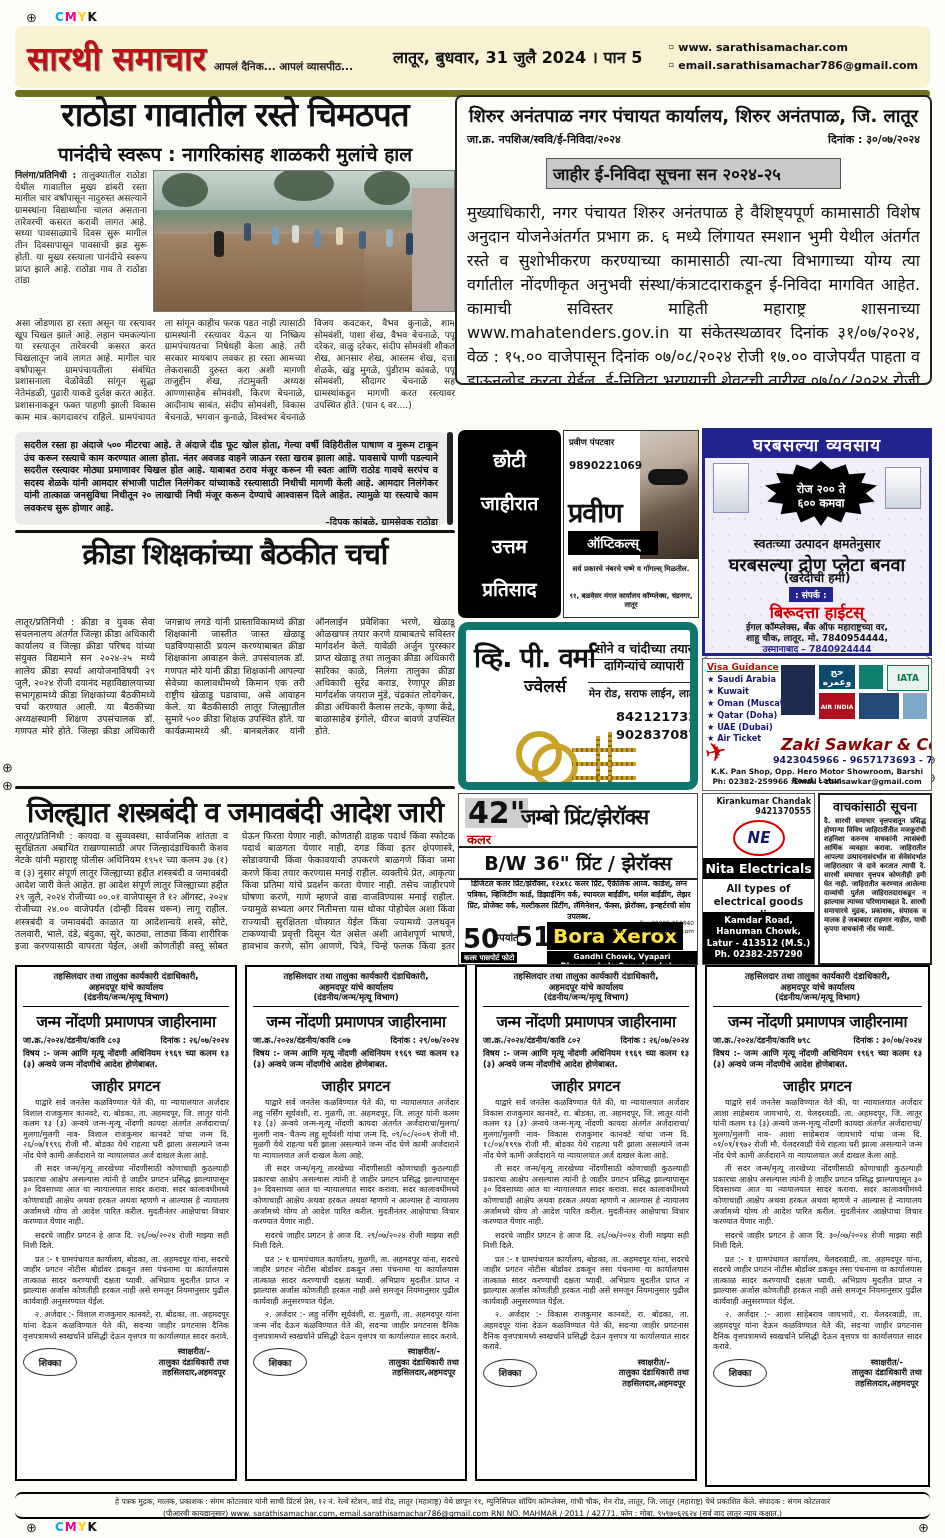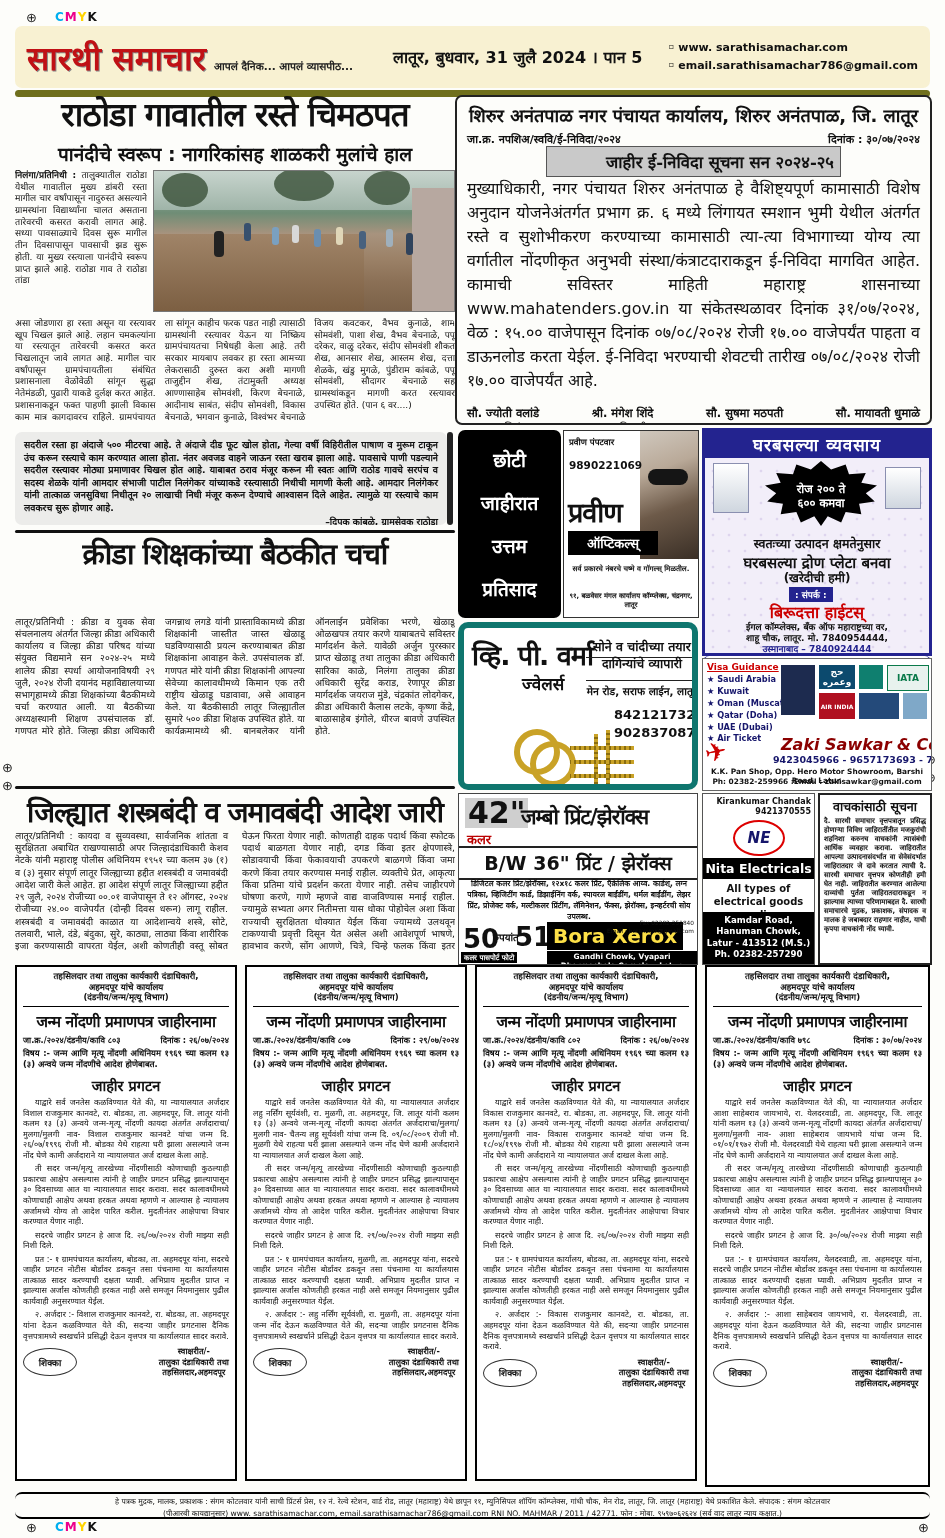--- a/index.html
+++ b/index.html
@@ -36,24 +36,24 @@
   .vbar{left:447px;top:432px;width:6px;height:93px;background:#222;}
   .hrule1{left:15px;top:530px;width:440px;height:3px;background:#111;}
   
   .a2-head{left:15px;top:537px;width:440px;font-size:29px;font-weight:bold;text-align:center;line-height:1.18;letter-spacing:-1px;}
   .a2-body{left:15px;top:616px;width:440px;height:166px;column-count:3;column-gap:10px;font-size:9.2px;line-height:1.32;text-align:justify;overflow:hidden;}
   .hrule2{left:15px;top:786px;width:440px;height:3px;background:#111;}
   
   .a3-head{left:15px;top:792px;width:440px;font-size:28px;font-weight:bold;text-align:center;letter-spacing:-1px;white-space:nowrap;overflow:hidden;}
   .a3-body{left:15px;top:830px;width:440px;height:132px;column-count:2;column-gap:14px;font-size:9.2px;line-height:1.33;text-align:justify;overflow:hidden;}
   
-  .gov{left:455px;top:95px;width:477px;height:330px;border:2px solid #222;box-sizing:border-box;padding:6px 10px;overflow:hidden;}
+  .gov{left:455px;top:95px;width:477px;height:290px;border:2px solid #222;box-sizing:border-box;padding:6px 10px;overflow:hidden;}
   .gov-title{font-size:18px;font-weight:bold;text-align:center;}
   .gov-ref{display:flex;justify-content:space-between;font-size:11px;font-weight:bold;margin-top:4px;}
-  .gov-sub{width:62%;margin:0 auto;background:#c9c9c9;border:1px solid #555;text-align:right;font-size:16.5px;font-weight:bold;padding:3px 6px;}
+  .gov-sub{width:62%;margin:12px auto;background:#c9c9c9;border:1px solid #555;text-align:left;font-size:16.5px;font-weight:bold;padding:3px 6px;}
   .gov-body{font-size:16px;line-height:1.5;text-align:justify;font-weight:normal;}
   .gov-sigs{display:flex;justify-content:space-between;margin-top:12px;text-align:center;}
   .gov-sigs .nm{font-size:11.5px;font-weight:bold;}
   .gov-sigs .tt{font-size:10.5px;}
   
   .ad-chhoti{left:458px;top:430px;width:103px;height:188px;background:#000;color:#fff;display:flex;flex-direction:column;justify-content:space-around;text-align:center;font-size:19px;font-weight:bold;padding:8px 0;box-sizing:border-box;}
   .ad-praveen{left:563px;top:430px;width:136px;height:188px;border:1px solid #333;box-sizing:border-box;position:absolute;overflow:hidden;background:#fff;}
   .pv-photo{position:absolute;right:0;top:0;width:58px;height:128px;background:linear-gradient(160deg,#cfc7bd 0%,#b9a998 30%,#6d5a49 60%,#3a2f26 100%);}
   .pv-photo .glass{position:absolute;left:8px;top:38px;width:40px;height:16px;border-radius:8px;background:#151515;}
   .pv-contact{position:absolute;left:5px;top:5px;font-size:8.5px;font-weight:bold;}
@@ -62,30 +62,30 @@
   .pv-type{position:absolute;left:4px;top:100px;width:90px;background:#000;color:#fff;text-align:center;font-size:13px;font-weight:bold;padding:3px 0;}
   .pv-l1{position:absolute;left:2px;top:132px;width:130px;font-size:7.2px;font-weight:bold;text-align:center;}
   .pv-l2{position:absolute;left:2px;top:160px;width:130px;font-size:6.8px;font-weight:bold;text-align:center;}
   .ad-ghar{left:702px;top:428px;width:230px;height:228px;border:3px solid #23238f;box-sizing:border-box;background:#f2eef9;position:absolute;overflow:hidden;
     background-image:radial-gradient(#ded5ee 1.5px,transparent 1.6px);background-size:16px 16px;}
   .gh-head{background:#23238f;color:#fff;font-size:17px;font-weight:bold;text-align:center;padding:2px 0;letter-spacing:1px;}
   .gh-star{position:absolute;left:60px;top:30px;width:112px;height:70px;background:#000;color:#fff;display:flex;flex-direction:column;align-items:center;justify-content:center;font-size:11.5px;font-weight:bold;line-height:1.25;
     clip-path:polygon(50% 0%,59% 12%,72% 5%,75% 19%,90% 17%,86% 31%,100% 35%,90% 46%,98% 58%,84% 61%,86% 76%,72% 73%,68% 88%,56% 79%,50% 93%,44% 79%,32% 88%,28% 73%,14% 76%,16% 61%,2% 58%,10% 46%,0% 35%,14% 31%,10% 17%,25% 19%,28% 5%,41% 12%);}
   .gh-img{position:absolute;width:34px;height:48px;background:linear-gradient(180deg,#fff,#cfd6df);border:1px solid #8a8fb0;}
   .gh-t1{position:absolute;left:0;top:104px;width:100%;text-align:center;font-size:12.5px;font-weight:bold;}
-  .gh-t2{position:absolute;left:0;top:121px;width:100%;text-align:center;font-size:15px;font-weight:bold;}
+  .gh-t2{position:absolute;left:0;top:121px;width:100%;text-align:center;font-size:18px;font-weight:bold;}
   .gh-t3{position:absolute;left:0;top:138px;width:100%;text-align:center;font-size:12px;font-weight:bold;}
   .gh-sampark{position:absolute;left:84px;top:156px;background:#23238f;color:#fff;font-size:9px;font-weight:bold;padding:1px 6px;}
   .gh-brand{position:absolute;left:0;top:170px;width:100%;text-align:center;color:#c00;font-size:16px;font-weight:bold;}
   .gh-a1{position:absolute;left:0;top:189px;width:100%;text-align:center;font-size:9px;font-weight:bold;}
   .gh-a2{position:absolute;left:0;top:200px;width:100%;text-align:center;font-size:9px;font-weight:bold;}
   .gh-a3{position:absolute;left:0;top:211px;width:100%;text-align:center;font-size:9px;font-weight:bold;color:#23238f;}
   .gh-bottom{left:702px;top:656px;width:230px;height:22px;border:2px solid #23238f;border-top:none;box-sizing:border-box;background:#fff;display:flex;align-items:center;justify-content:space-around;font-size:9px;font-weight:bold;}
   .gh-bottom .blue{color:#1616c8;font-size:11px;}
-  .ad-verma{left:458px;top:622px;width:240px;height:168px;border:6px solid #0f766e;border-radius:10px;box-sizing:border-box;position:absolute;background:#fff;overflow:hidden;}
+  .ad-verma{left:458px;top:622px;width:240px;height:168px;border:8px solid #0f766e;border-radius:10px;box-sizing:border-box;position:absolute;background:#fff;overflow:hidden;}
   .vm-name{position:absolute;left:8px;top:8px;font-size:27px;font-weight:bold;letter-spacing:-1px;}
   .vm-sub{position:absolute;left:58px;top:44px;font-size:17px;font-weight:bold;}
   .vm-d1{position:absolute;left:122px;top:10px;width:112px;text-align:center;font-size:12.5px;font-weight:bold;border-bottom:1px solid #222;padding-bottom:2px;}
   .vm-d2{position:absolute;left:122px;top:27px;width:112px;text-align:center;font-size:12.5px;font-weight:bold;}
   .vm-addr{position:absolute;left:122px;top:52px;width:112px;text-align:center;font-size:10.5px;font-weight:bold;border-top:1px solid #222;padding-top:3px;}
   .vm-ph{position:absolute;left:150px;top:78px;font-size:13px;font-weight:bold;line-height:1.35;}
   .vm-gold{position:absolute;left:50px;top:95px;width:60px;height:60px;}
   .ring{position:absolute;width:34px;height:34px;border:6px solid #c9a227;border-radius:50%;}
   .chain{position:absolute;width:4px;height:55px;background:repeating-linear-gradient(180deg,#c9a227 0 3px,#8a6d10 3px 5px);}
   .ad-zaki{left:702px;top:658px;width:230px;height:133px;border:1px solid #666;box-sizing:border-box;position:absolute;background:#fff;overflow:hidden;}

